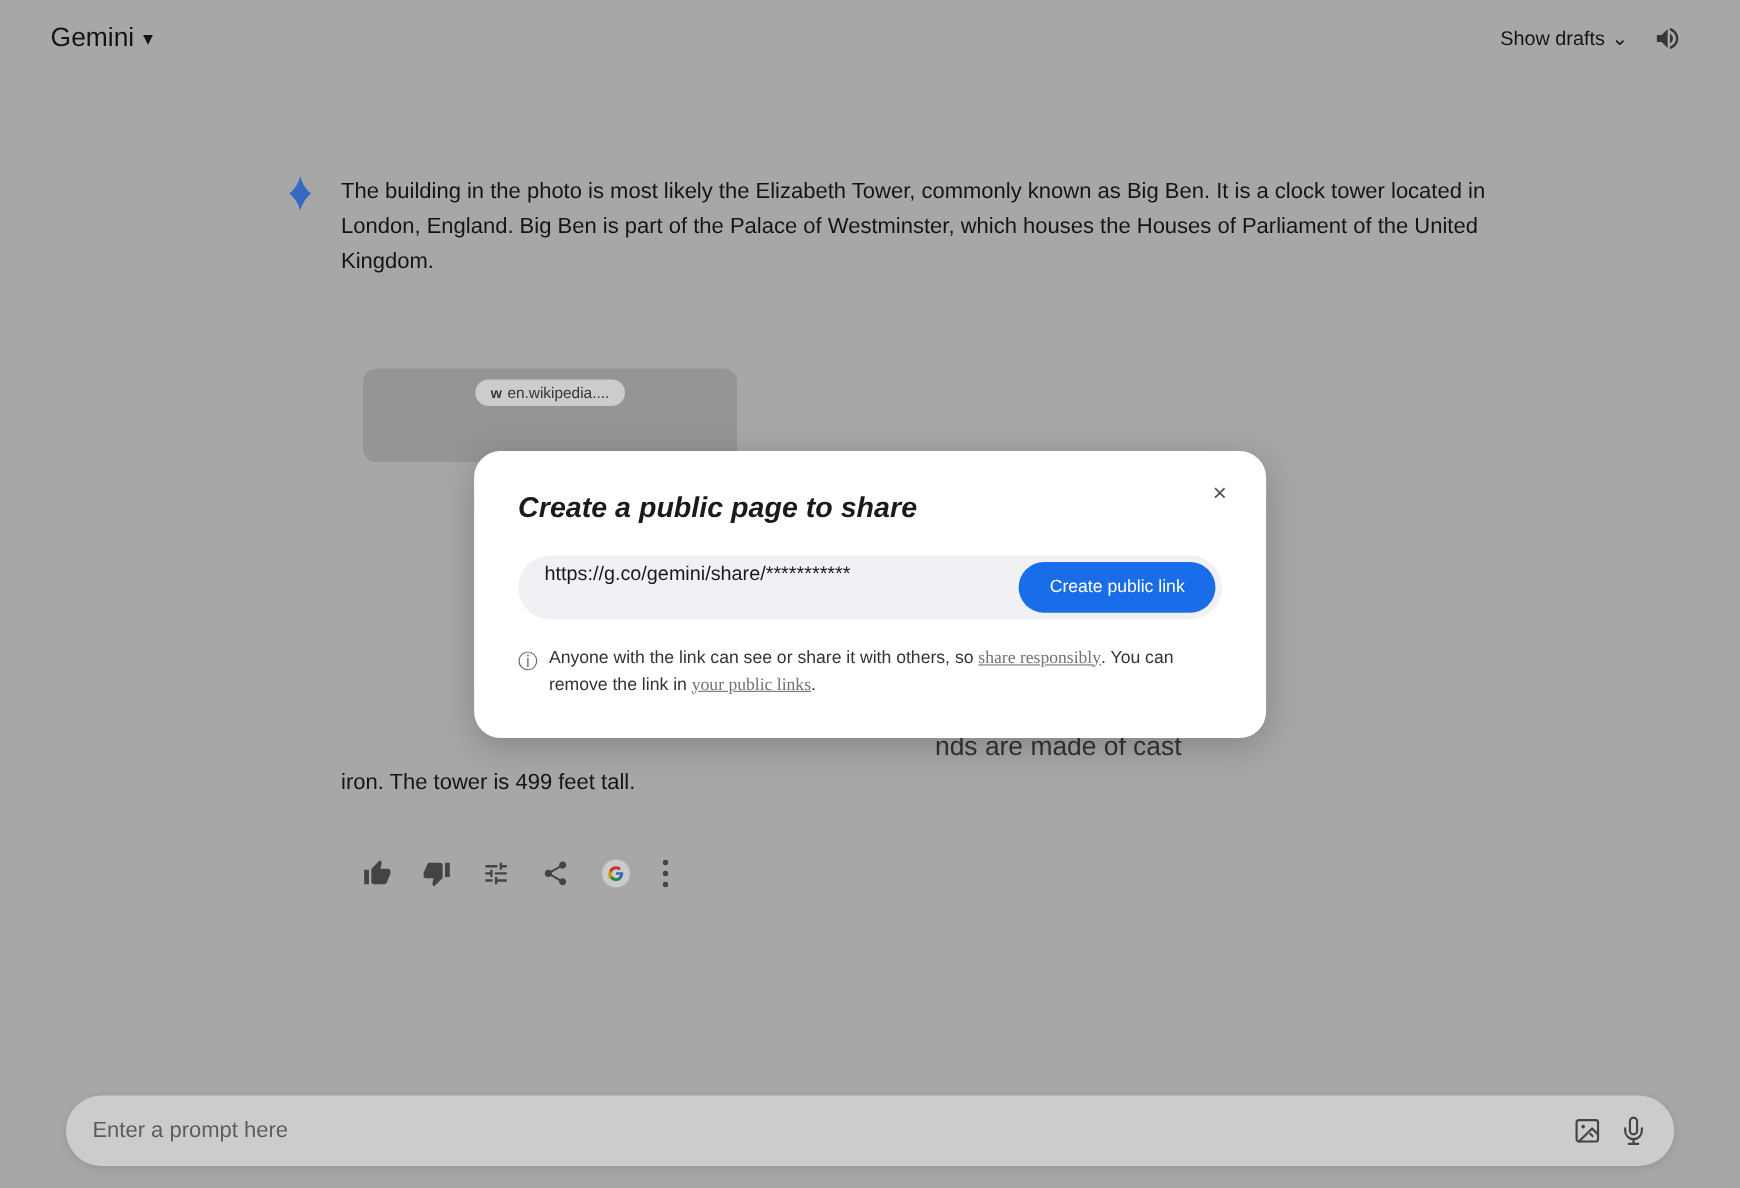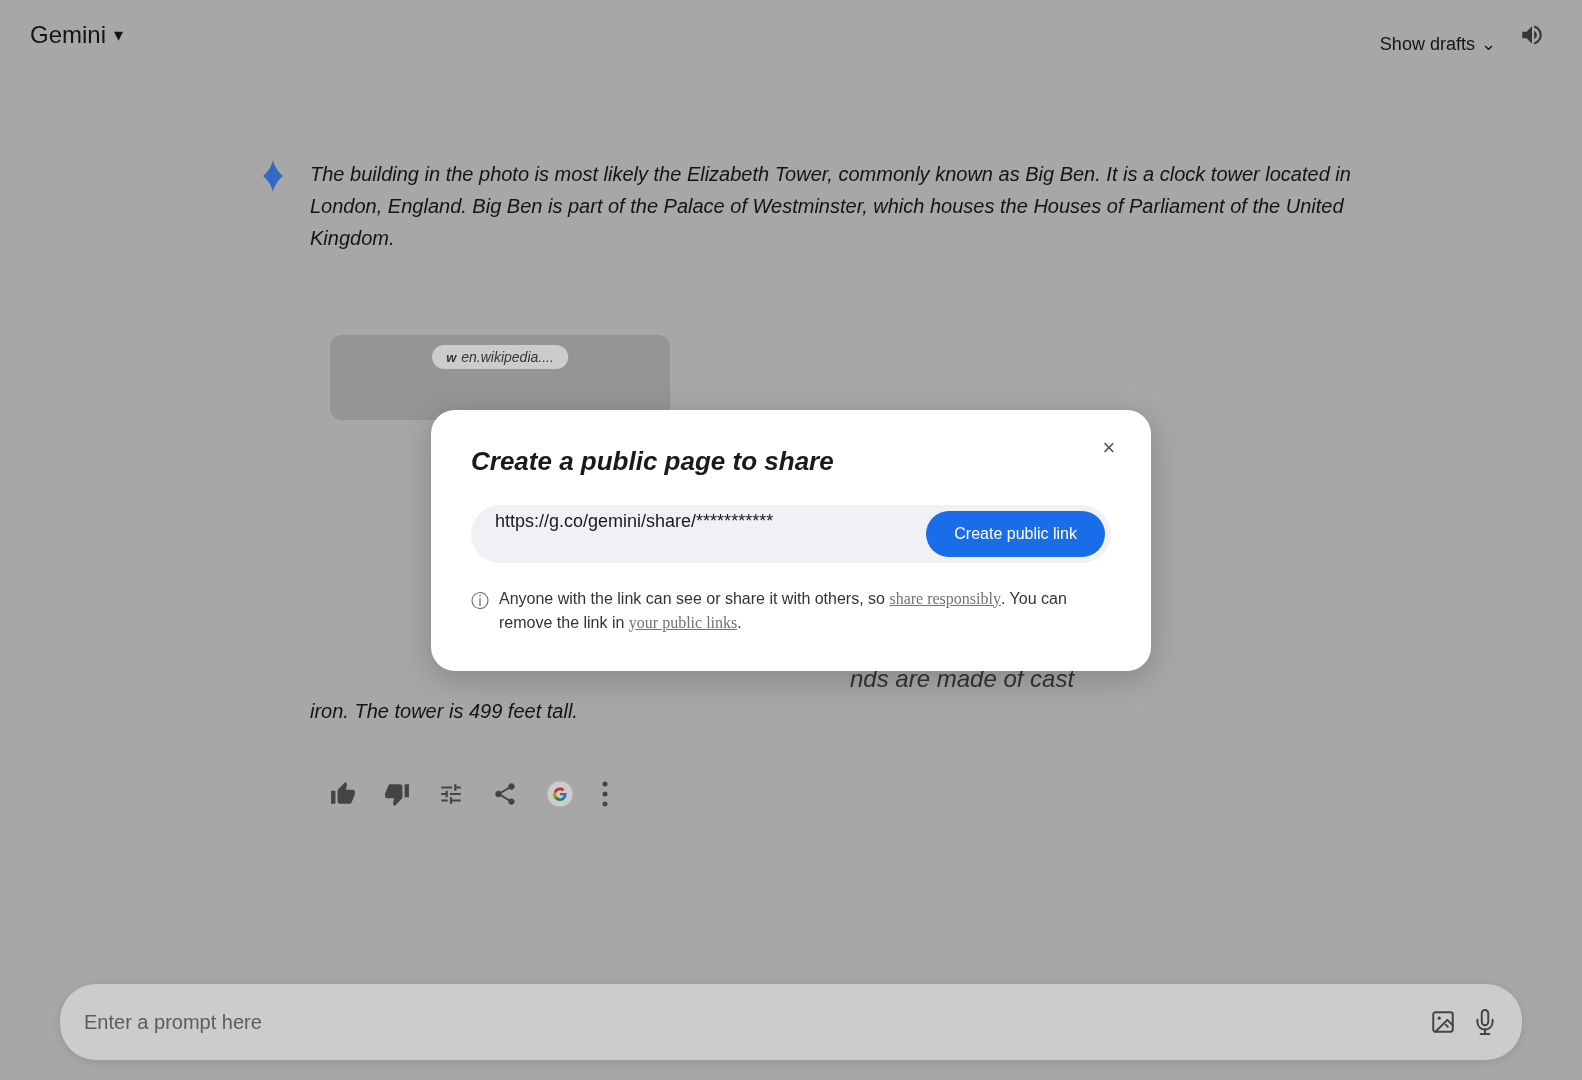--- a/index.html
+++ b/index.html
@@ -20,21 +20,21 @@
     
     .header {
       position: absolute;
       top: 0;
       left: 0;
       right: 0;
       height: 70px;
       display: flex;
       align-items: center;
       justify-content: space-between;
-      padding: 0 30px;
+      padding: 0 46px;
       background-color: #d1d1d1;
     }
 
     .gemini-logo {
       display: flex;
       align-items: center;
       gap: 8px;
       cursor: pointer;
     }
 
@@ -44,21 +44,21 @@
       color: #1a1a1a;
     }
 
     .gemini-logo-chevron {
       color: #1a1a1a;
       font-size: 18px;
     }
 
     .header-right {
       display: flex;
-      align-items: flex-end;
+      align-items: center;
       gap: 16px;
       margin-left: 14px;
     }
 
     .show-drafts-btn {
       display: flex;
       align-items: center;
       gap: 6px;
       background: none;
       border: none;
@@ -83,21 +83,20 @@
     }
 
     
     .main-content {
       position: absolute;
       top: 70px;
       left: 0;
       right: 0;
       bottom: 100px;
       padding: 20px 140px;
-      font-style: italic;
     }
 
     .response-text {
       position: absolute;
       top: 88px;
       left: 310px;
       right: 200px;
       font-size: 20px;
       line-height: 1.6;
       color: #1a1a1a;
@@ -133,21 +132,21 @@
       align-items: center;
       justify-content: center;
     }
 
     
     .prompt-bar {
       position: absolute;
       bottom: 20px;
       left: 60px;
       right: 60px;
-      height: 76px;
+      height: 64px;
       background: white;
       border-radius: 36px;
       display: flex;
       padding: 0 24px;
       box-shadow: 0 2px 8px rgba(0,0,0,0.1);
     }
 
     .prompt-input {
       flex: 1;
       border: none;

